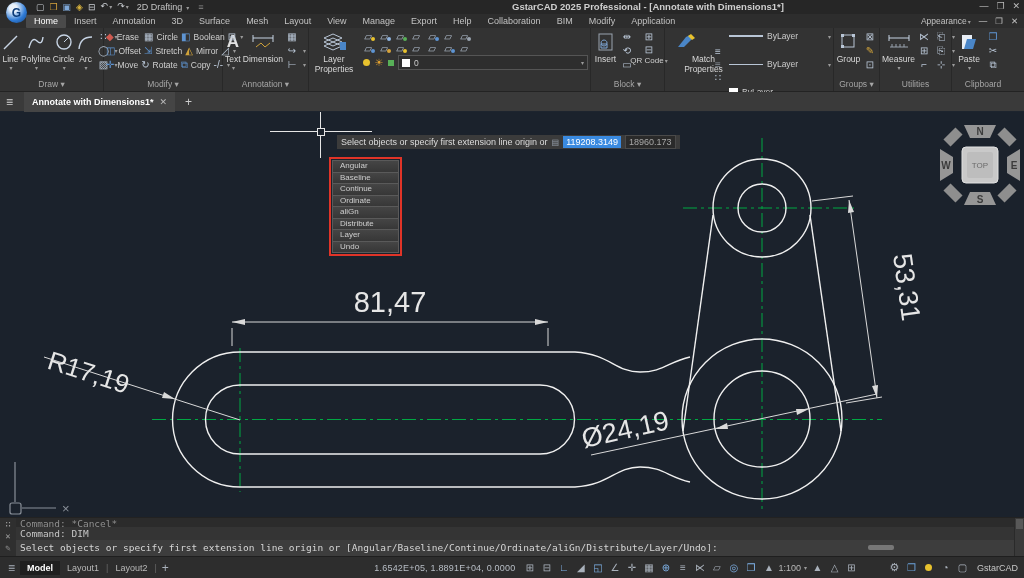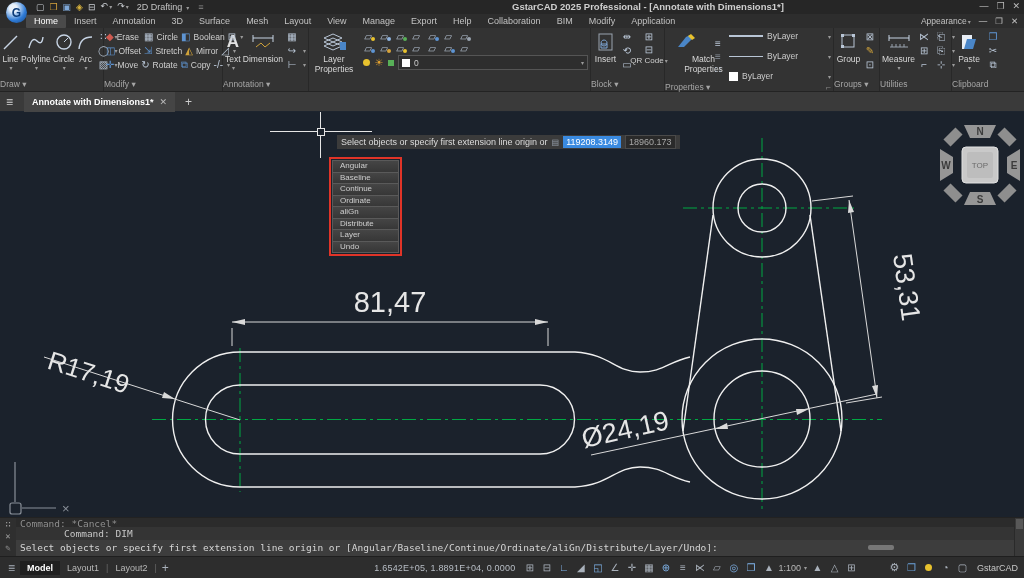--- a/index.html
+++ b/index.html
@@ -21,21 +21,21 @@
   
   #menubar{position:absolute;left:0;top:14px;width:1024px;height:14px;background:#2d2d2d;
            display:flex;align-items:center;font-size:9px;color:#c2c2c2;padding-left:26px;box-sizing:border-box;}
   .mtab{padding:1px 8px 2px;cursor:default;}
   .mtab.active{background:#4a4a4a;color:#fff;border-radius:1px;}
   #menubar-right{margin-left:auto;display:flex;align-items:center;gap:8px;padding-right:6px;font-size:8.5px;}
   
   #ribbon{position:absolute;left:0;top:28px;width:1024px;height:64px;background:#333;display:flex;border-bottom:1px solid #232323;box-sizing:border-box;}
   .panel{border-right:1px solid #282828;display:flex;flex-direction:column;box-sizing:border-box;}
   .pbody{flex:1;display:flex;padding:2px 2px 0;gap:2px;}
-  .plabel{height:12px;font-size:8.5px;color:#a6a6a6;text-align:left;line-height:11px;white-space:nowrap;}
+  .plabel{height:12px;font-size:8.5px;color:#a6a6a6;text-align:center;line-height:11px;white-space:nowrap;}
   .bigbtn{display:flex;flex-direction:column;align-items:center;width:34px;font-size:8.5px;color:#d8d8d8;cursor:default;}
   .bicon{height:24px;display:flex;align-items:center;justify-content:center;}
   .blabel{line-height:10px;text-align:center;}
   .sgrid{display:flex;flex-direction:column;justify-content:flex-start;gap:1px;}
   .srow{display:flex;align-items:center;gap:3px;height:13px;font-size:8.5px;color:#d0d0d0;}
   .si{width:14px;height:12px;display:inline-flex;align-items:center;justify-content:center;
       font-size:10px;color:#b9c6d6;position:relative;}
   .dot{position:absolute;right:0;bottom:1px;width:4px;height:4px;border-radius:50%;}
   svg text{font-family:"Liberation Sans",sans-serif;}
   
@@ -55,21 +55,21 @@
   
   .xh{position:absolute;background:#e6e6e6;}
   #pickbox{position:absolute;left:317px;top:16px;width:6px;height:6px;border:1px solid #e6e6e6;background:#1b222c;}
   
   #cmd{position:absolute;left:0;top:517px;width:1024px;height:39px;background:#333;display:flex;
        font-family:"DejaVu Sans Mono",monospace;font-size:9.5px;border-top:1px solid #222;box-sizing:border-box;}
   #cmd-side{width:16px;background:#2f2f2f;display:flex;flex-direction:column;align-items:center;gap:2px;
             color:#9a9a9a;font-size:9px;padding-top:1px;}
   #cmd-main{flex:1;display:flex;flex-direction:column;overflow:hidden;}
   #cmd-h0{height:9px;line-height:11px;background:#2b2b2b;color:#8f8f8f;overflow:hidden;padding-left:4px;}
-  #cmd-h1{height:13px;line-height:13px;color:#c6c6c6;padding-left:4px;background:#343434;margin-left:44px;}
+  #cmd-h1{height:13px;line-height:13px;color:#c6c6c6;padding-left:4px;background:#343434;}
   #cmd-prompt{flex:1;line-height:16px;color:#d6d6d6;padding-left:4px;background:#3d3d3d;position:relative;}
   #cmd-thumb{position:absolute;right:120px;top:5px;width:26px;height:5px;background:#777;border-radius:2px;}
   #cmd-scroll{width:9px;background:#3a3a3a;border-left:1px solid #2a2a2a;}
   #cmd-scroll .tk{width:7px;height:10px;background:#585858;margin:1px auto;}
   
   #statusbar{position:absolute;left:0;top:556px;width:1024px;height:22px;background:#2d2d2d;
              display:flex;align-items:center;font-size:9px;color:#b8b8b8;border-top:1px solid #1f1f1f;box-sizing:border-box;}
   .schip{padding:2px 7px;}
   .schip.active{background:#1f1f1f;color:#fff;font-weight:bold;}
   .sico{width:15px;height:15px;display:inline-flex;align-items:center;justify-content:center;
@@ -355,21 +355,21 @@
                 <path d="M12,3 L15,1 L19,5 L16,7 z" fill="#e8c22e"></path>
               </svg>
             </div>
           <span class="blabel" style="white-space:normal;width:44px;margin-left:33px;">Match Properties</span>
         </div>
         <div class="sgrid" style="justify-content:center;">
           <span class="si">≡</span>
           <span class="si" style="opacity:.6">≡</span>
           <span class="si">∷</span>
         </div>
-        <div style="display:flex;flex-direction:column;flex:1;gap:8px;justify-content:space-between;">
+        <div style="display:flex;flex-direction:column;flex:1;gap:16px;justify-content:space-between;">
           <div style="display:flex;align-items:center;gap:4px;height:12px;">
             <i style="flex:0 0 34px;height:2px;background:#b9c6d6;"></i>
               <span style="font-size:8.5px">ByLayer</span>
               <i class="ch" style="margin-left:auto">▾</i>
           </div>
           <div style="display:flex;align-items:center;gap:4px;height:12px;">
             <i style="flex:0 0 34px;height:1px;background:#b9c6d6;"></i>
               <span style="font-size:8.5px">ByLayer</span>
               <i class="ch" style="margin-left:auto">▾</i>
           </div>

